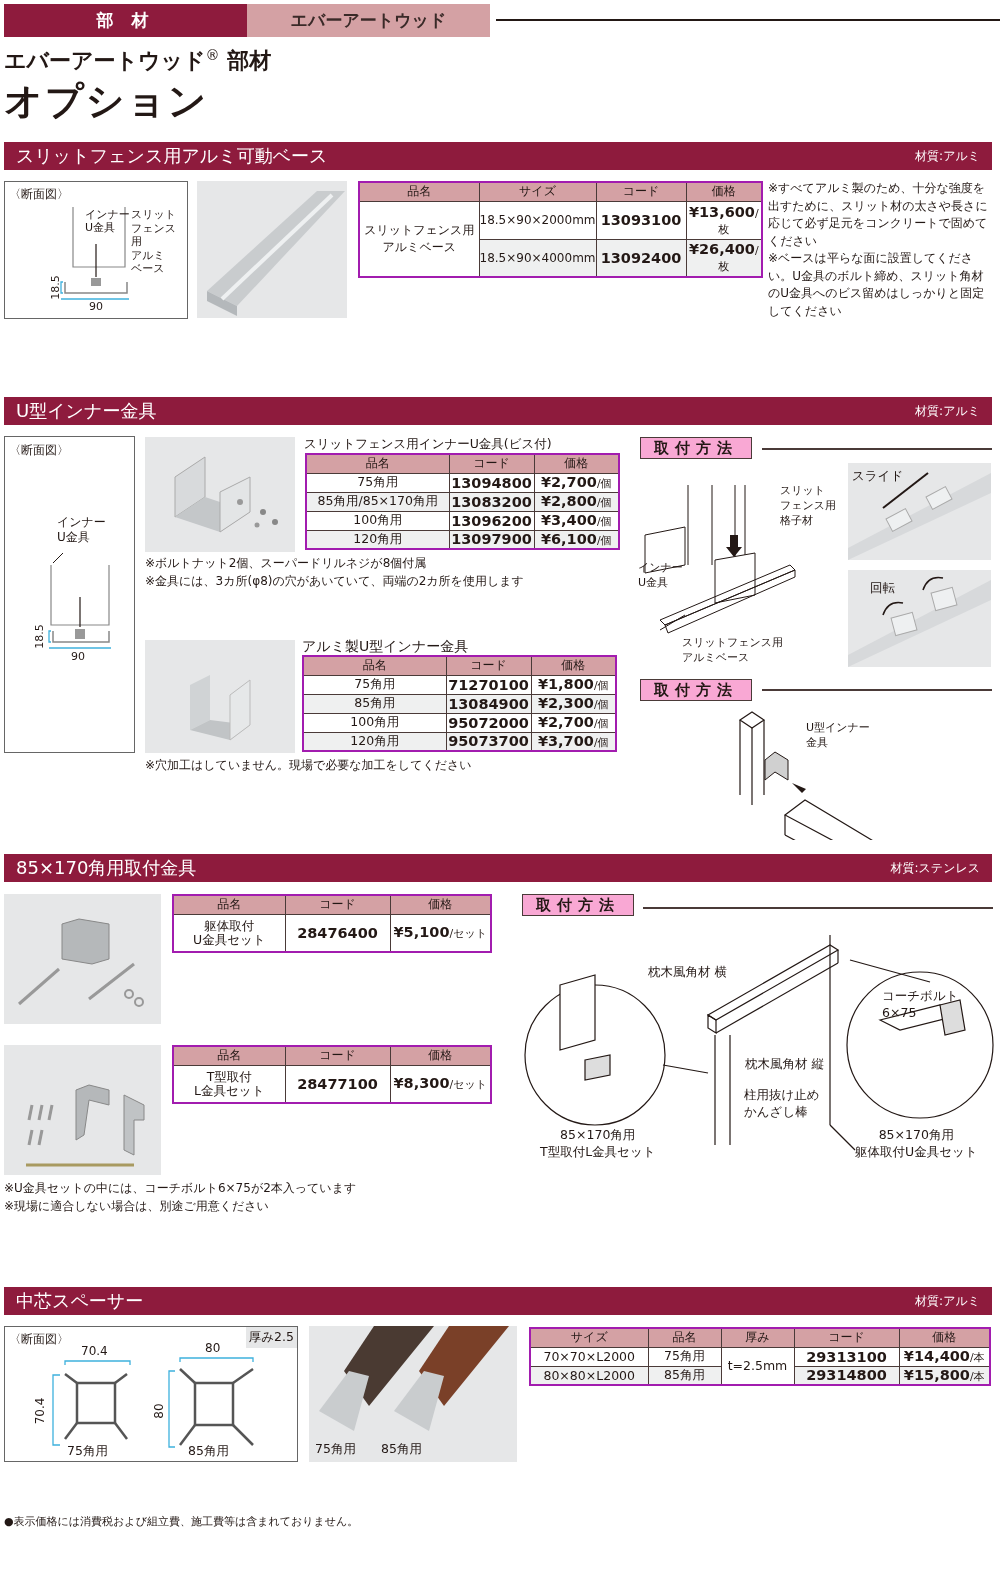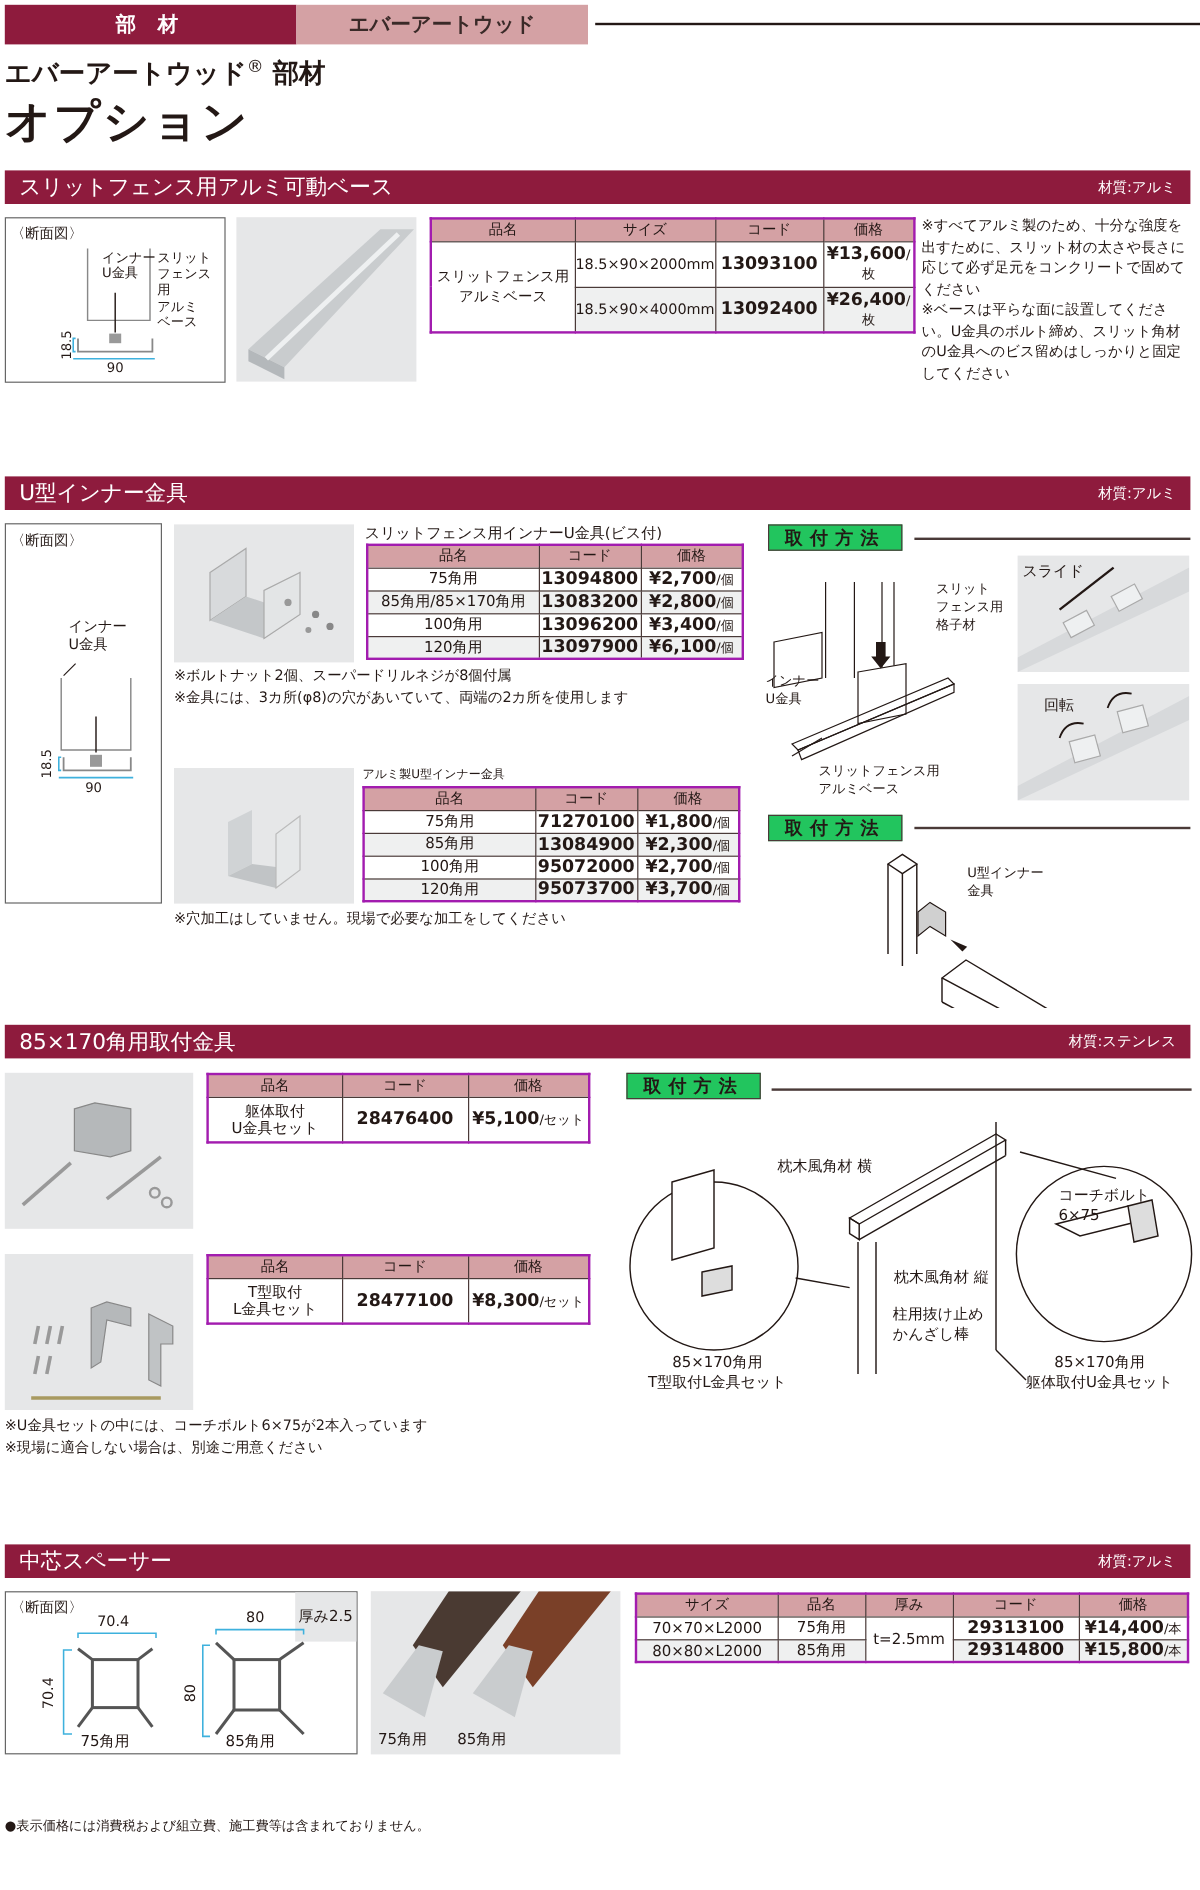--- a/index.html
+++ b/index.html
@@ -19,21 +19,21 @@
 .photo{background:#e6e7e8}
 .cap{font-size:12px;color:#231815}
 table{border-collapse:collapse;font-size:12.5px}
 th{background:#d4a1a4;font-weight:normal;border:1px solid #4a3a38;height:19px;font-size:12px}
 td{border:1px solid #4a3a38;text-align:center;background:#fff}
 tr.alt td{background:#eff0f0}
 td.code{font-weight:bold;font-size:14.5px}
 td.price{font-weight:bold;font-size:14.5px}
 td.price .u{font-weight:normal;font-size:11px}
 table.tbl{border:2px solid #a21caf}
-.howto{background:#22c55e;border:1.5px solid #4a3a38;font-weight:bold;font-size:15px;letter-spacing:6px;display:flex;align-items:center;justify-content:center;height:22px;width:112px}
+.howto{background:#f9a8d4;border:1.5px solid #4a3a38;font-weight:bold;font-size:15px;letter-spacing:6px;display:flex;align-items:center;justify-content:center;height:22px;width:112px}
 .hline{height:1.5px;background:#4a3a38}
 .note{font-size:12px;line-height:17.5px}
 .dim{fill:none;stroke:#3eb1dd;stroke-width:1.3}
 </style>
 </head>
 <body>
 
 <div class="abs tabbar">
   <div class="tab1">部 材</div>
   <div class="tab2">エバーアートウッド</div>
@@ -169,21 +169,21 @@
   <div>※ボルトナット2個、スーパードリルネジが8個付属</div>
   <div>※金具には、3カ所(φ8)の穴があいていて、両端の2カ所を使用します</div>
 </div>
 <div class="abs photo" style="left:145px;top:640px;width:150px;height:113px">
   <svg width="150" height="113">
       <polygon points="45,45 65,35 65,80 45,90" fill="#d0d3d5"></polygon>
       <polygon points="45,90 85,100 105,85 65,80" fill="#c1c4c6"></polygon>
       <polygon points="85,100 105,85 105,40 85,55" fill="#e6e8e9" stroke="#bbb"></polygon>
     </svg>
 </div>
-<div class="abs cap" style="left:302px;top:638px;font-size:10px">アルミ製U型インナー金具</div>
+<div class="abs cap" style="left:302px;top:638px;font-size:14px">アルミ製U型インナー金具</div>
 <table class="abs tbl" style="left:302px;top:655px;width:315px">
   <tbody>
       <tr>
         <th style="width:143px">品名</th>
         <th style="width:85px">コード</th>
         <th>価格</th>
       </tr>
   <tr style="height:19px">
         <td>75角用</td>
         <td class="code">71270100</td>
@@ -383,21 +383,21 @@
     <div>85×170角用</div>
     <div>躯体取付U金具セット</div>
   </div>
 
 <div class="abs secbar" style="top:1287px">
   <span class="st">中芯スペーサー</span>
   <span class="mt">材質:アルミ</span>
 </div>
 <div class="abs box" style="left:4px;top:1326px;width:294px;height:136px">
   <div class="abs cap" style="left:4px;top:4px">〈断面図〉</div>
-  <div class="abs cap" style="right:0;top:0;background:#e6e7e8;padding:12px 3px;font-size:12.5px">厚み2.5</div>
+  <div class="abs cap" style="right:0;top:0;background:#e6e7e8;padding:2px 3px;font-size:12.5px">厚み2.5</div>
   <svg class="abs" style="left:0;top:0" width="294" height="136">
     <polyline class="dim" points="60,38 60,34 125,34 125,38"></polyline>
     <polyline class="dim" points="55,48 48,48 48,118 55,118"></polyline>
     <g fill="none" stroke="#555" stroke-width="2.5">
         <rect x="72" y="56" width="38" height="40"></rect>
         <line x1="60" y1="47" x2="72" y2="56"></line>
         <line x1="122" y1="47" x2="110" y2="56"></line>
         <line x1="60" y1="112" x2="72" y2="96"></line>
         <line x1="122" y1="112" x2="110" y2="96"></line>
       </g>

